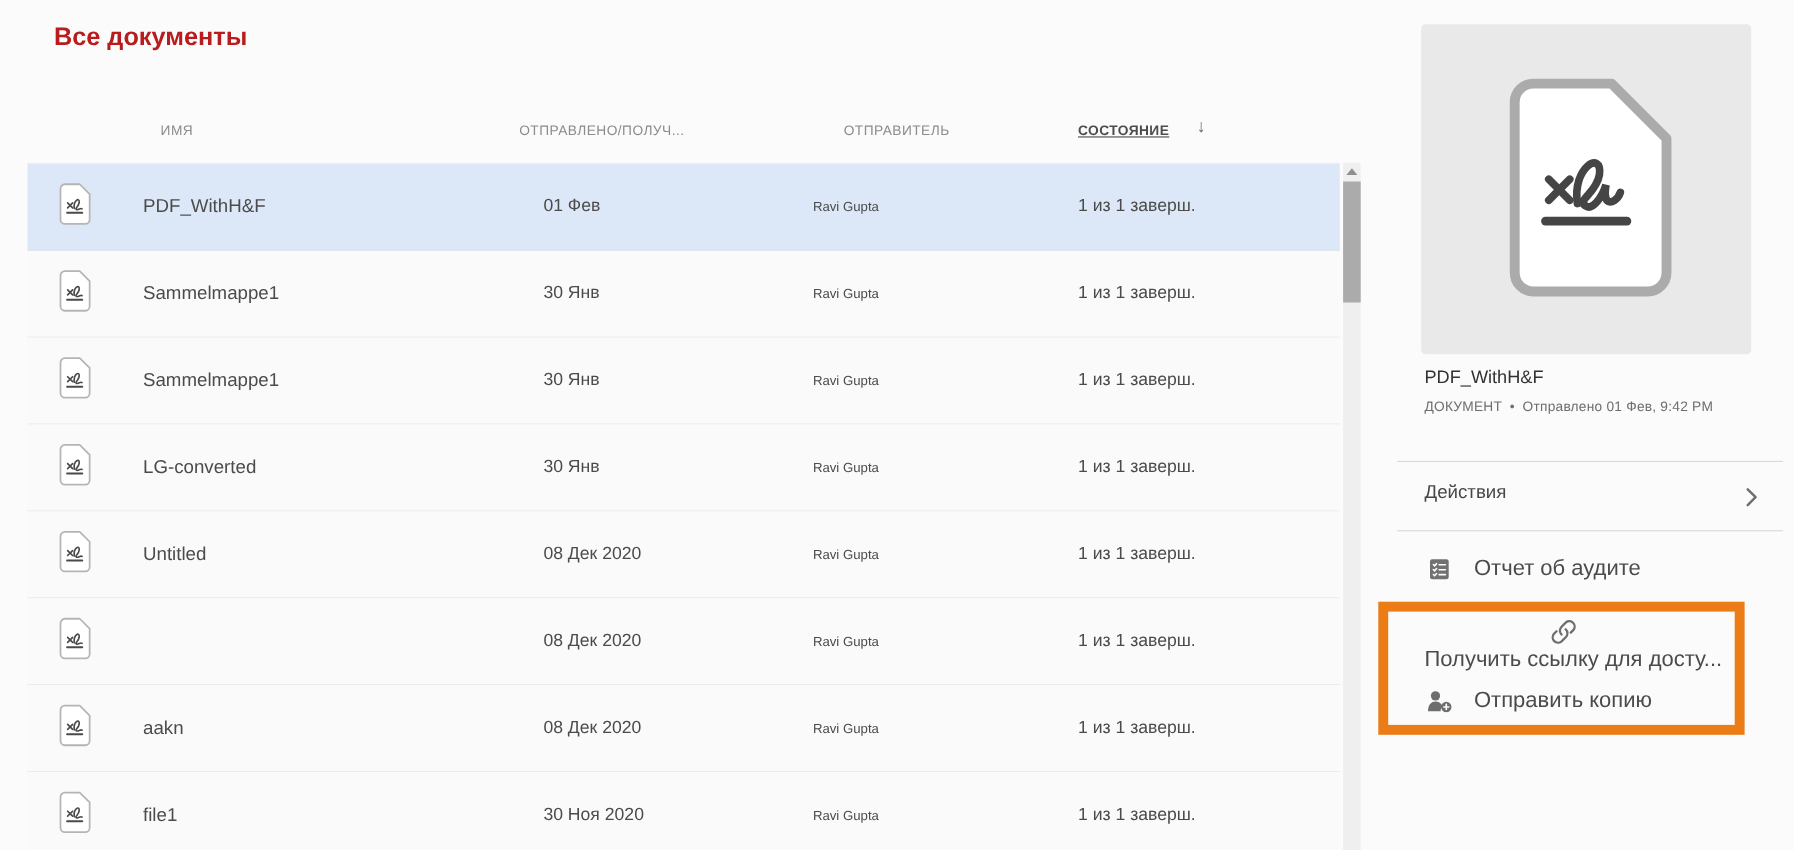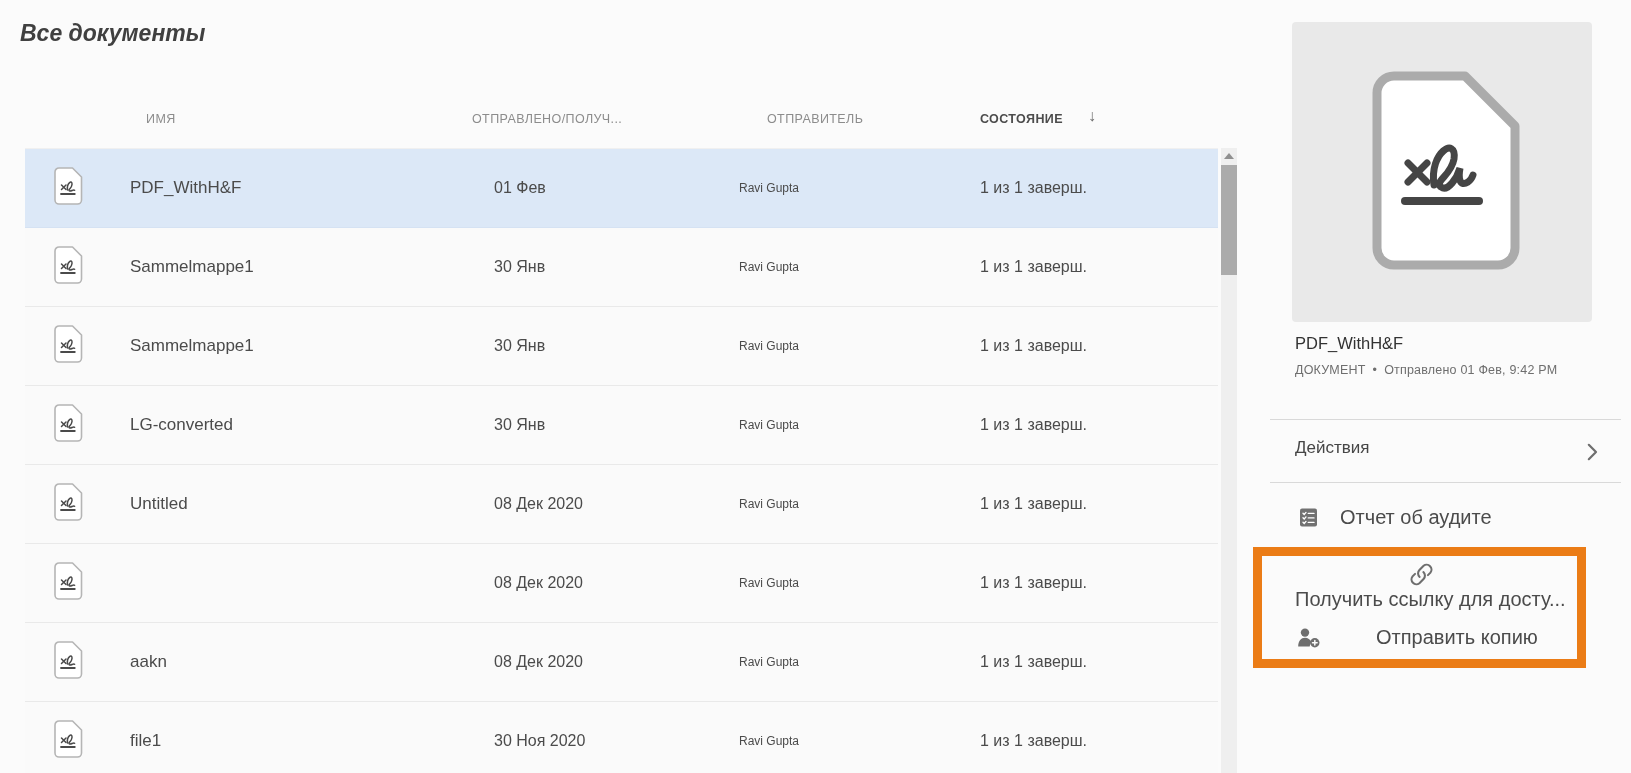--- a/index.html
+++ b/index.html
@@ -4,33 +4,33 @@
 <style>
   * { margin:0; padding:0; box-sizing:content-box; }
   html,body { width:1631px; height:773px; overflow:hidden; }
   body {
     position:relative;
     background:#fbfbfb;
     font-family:"Liberation Sans","DejaVu Sans",sans-serif;
     color:#4b4b4b;
   }
   .page-title {
-    position:absolute; left:20px; top:20px;
-    font-size:23px; font-weight:bold; color:#404040;font-style:italic;
+    position:absolute; left:49px; top:20px;
+    font-size:23px; font-weight:bold; color:#b91c1c;
   }
   
   .col-header {
     position:absolute; top:112px;
     font-size:12.5px; color:#8c8c8c; letter-spacing:.4px;
     white-space:nowrap; cursor:default;
   }
   .col-header.name   { left:146px; }
   .col-header.date   { left:472px;text-align:center; }
   .col-header.sender { left:767px; }
-  .col-header.status { left:980px; font-weight:bold; color:#4c4c4c; }
+  .col-header.status { left:980px; font-weight:bold; color:#4c4c4c;text-decoration:underline; }
   .sort-arrow {
     position:absolute; left:1088px; top:107px;
     font-size:16px; color:#6e6e6e;
   }
   
   .rows {
     position:absolute; left:25px; top:148px; width:1193px;
     border-top:1px solid #f0f0f0;
   }
   .row {
@@ -92,21 +92,21 @@
   }
   .actions-chevron { position:absolute; left:347px; top:443px; }
   .action {
     position:absolute; left:55px; height:28px;
     display:flex; align-items:center;
     color:#4b4b4b; font-size:20px; white-space:nowrap; cursor:pointer;
   }
   .action .aicon { width:27px; margin-right:18px; display:flex; justify-content:center; align-items:center; }
   .action.a0 { top:503px; }
   .action.a1 { top:561px;flex-direction:column; }
-  .action.a2 { top:623px;gap:36px; }
+  .action.a2 { top:623px; }
   .highlight-box {
     position:absolute; left:13px; top:547px; width:333px; height:121px;
     border:9px solid #eb7c16; box-sizing:border-box;
     pointer-events:none;
   }
 </style>
 </head>
 <body>
 
 <div class="page-title">Все документы</div>

